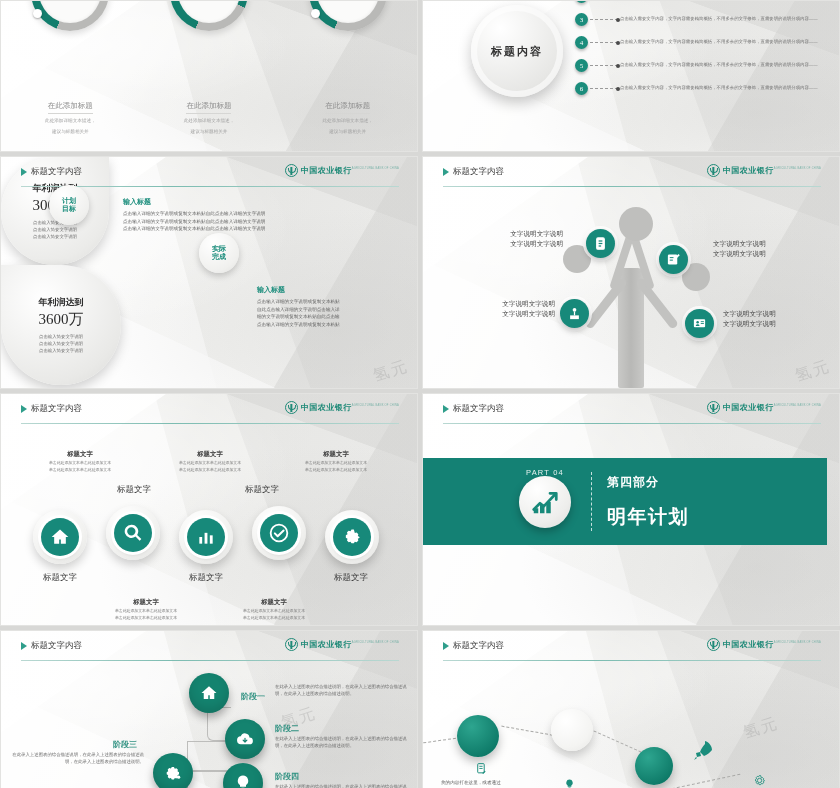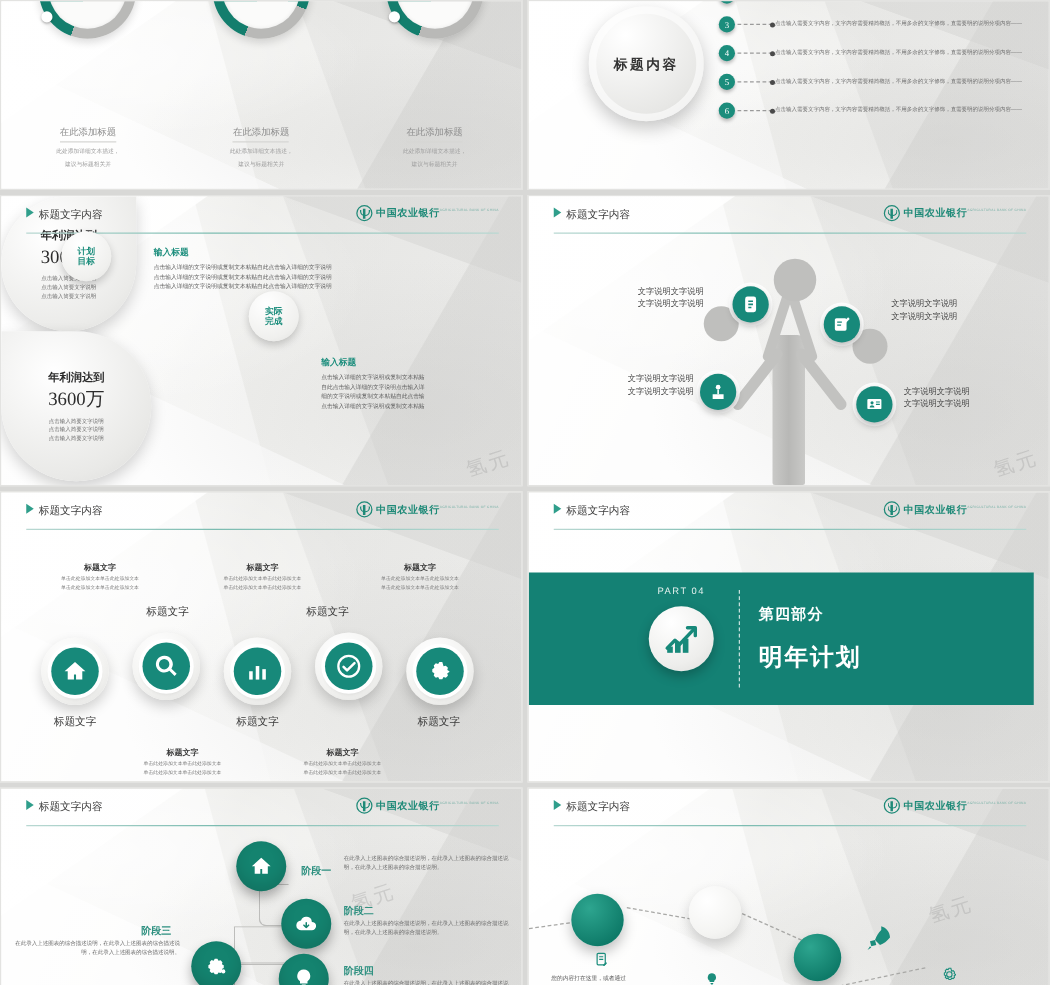--- a/index.html
+++ b/index.html
@@ -40,21 +40,21 @@
     content:""; position:absolute; inset:0;
     background:
       radial-gradient(ellipse at 18% 30%, rgba(255,255,255,.6), rgba(255,255,255,0) 45%),
       radial-gradient(ellipse at 80% 75%, rgba(200,200,198,.3), rgba(255,255,255,0) 50%);
     pointer-events:none;
   }
   .layer { position:relative; z-index:3; width:100%; height:100%; }
 
   
   .s-head { position:absolute; left:20px; right:18px; top:9px; height:26px; }
-  .s-title { display:flex; align-items:flex-start; gap:4px; font-size:8.5px; color:#3c3c3c; font-family:Liberation Mono, monospace; }
+  .s-title { display:flex; align-items:center; gap:4px; font-size:8.5px; color:#3c3c3c; font-family:Liberation Mono, monospace; }
   .tri { width:0;height:0;border-left:6px solid #2f9e8b; border-top:4px solid transparent; border-bottom:4px solid transparent;}
   .s-rule { position:absolute; left:0; right:0; top:20px; height:1px; background:linear-gradient(90deg,#b9d8d2,#7cbcb1 40%,#b9d8d2); }
   .logo { position:absolute; right:0; top:-2px; display:flex; align-items:center; gap:3px;}
   .logo-mark{ width:13px;height:13px;border-radius:50%;border:1.4px solid #1f8a78; position:relative;}
   .logo-mark::before{content:"";position:absolute;left:50%;top:1.5px;width:1.3px;height:8px;background:#1f8a78;transform:translateX(-50%);}
   .logo-mark::after{content:"";position:absolute;left:2.5px;top:3px;width:6px;height:4px;border:1.3px solid #1f8a78;border-top:none;border-radius:0 0 4px 4px;}
   .logo-txt{ display:flex;flex-direction:row; line-height:1;}
   .logo-cn{ font-family:"Liberation Serif",serif; font-weight:bold; font-size:8px; color:#1f8a78; letter-spacing:.5px;}
   .logo-en{ font-size:2.6px; color:#7ab2a8; letter-spacing:.25px; margin-top:1.5px;}
 
@@ -125,21 +125,21 @@
     display:flex;align-items:center;justify-content:center;}
   .knob5 .ring{ width:38px;height:38px;border-radius:50%;background:#17897a;display:flex;align-items:center;justify-content:center;
     box-shadow:0 0 0 3px #fff, 0 2px 4px rgba(0,0,0,.2);}
   .knob5 svg{ width:20px;height:20px;fill:#fff;}
   .c5-top{ position:absolute; text-align:center; width:110px;}
   .c5-h{ font-size:6.4px;font-weight:bold;color:#3a3a3a;font-family:"Liberation Serif",serif;}
   .c5-h.big{ font-size:8.5px; font-weight:normal;}
   .c5-b{ font-size:3.9px;color:#7d7d7d;line-height:1.55;margin-top:1px;}
 
   
-  .band{ position:absolute; left:0; right:12px; top:64px; height:106px; background:#148174;
+  .band{ position:absolute; left:0; right:12px; top:64px; height:87px; background:#148174;
     display:flex; align-items:center;}
   .band-circ{ width:52px;height:52px;border-radius:50%;
     background:radial-gradient(circle at 35% 25%, #ffffff,#eeeeec 65%,#dcdcda);
     box-shadow:0 4px 9px rgba(0,0,0,.25);
     display:flex;align-items:center;justify-content:center; margin-left:96px;}
   .band-circ svg{ width:30px;height:30px;}
   .part-no{ position:absolute; left:96px; top:74px; width:52px; text-align:center; color:#e6f2ef; font-size:7.5px; letter-spacing:1.2px;}
   .vdot{ position:absolute; left:168px; top:14px; bottom:14px; border-left:1px dashed rgba(255,255,255,.75);}
   .band-txt{ margin-left:36px; color:#fff; font-family:"Liberation Serif",serif;}
   .band-t1{ font-size:12px; font-weight:bold; letter-spacing:1px;}

